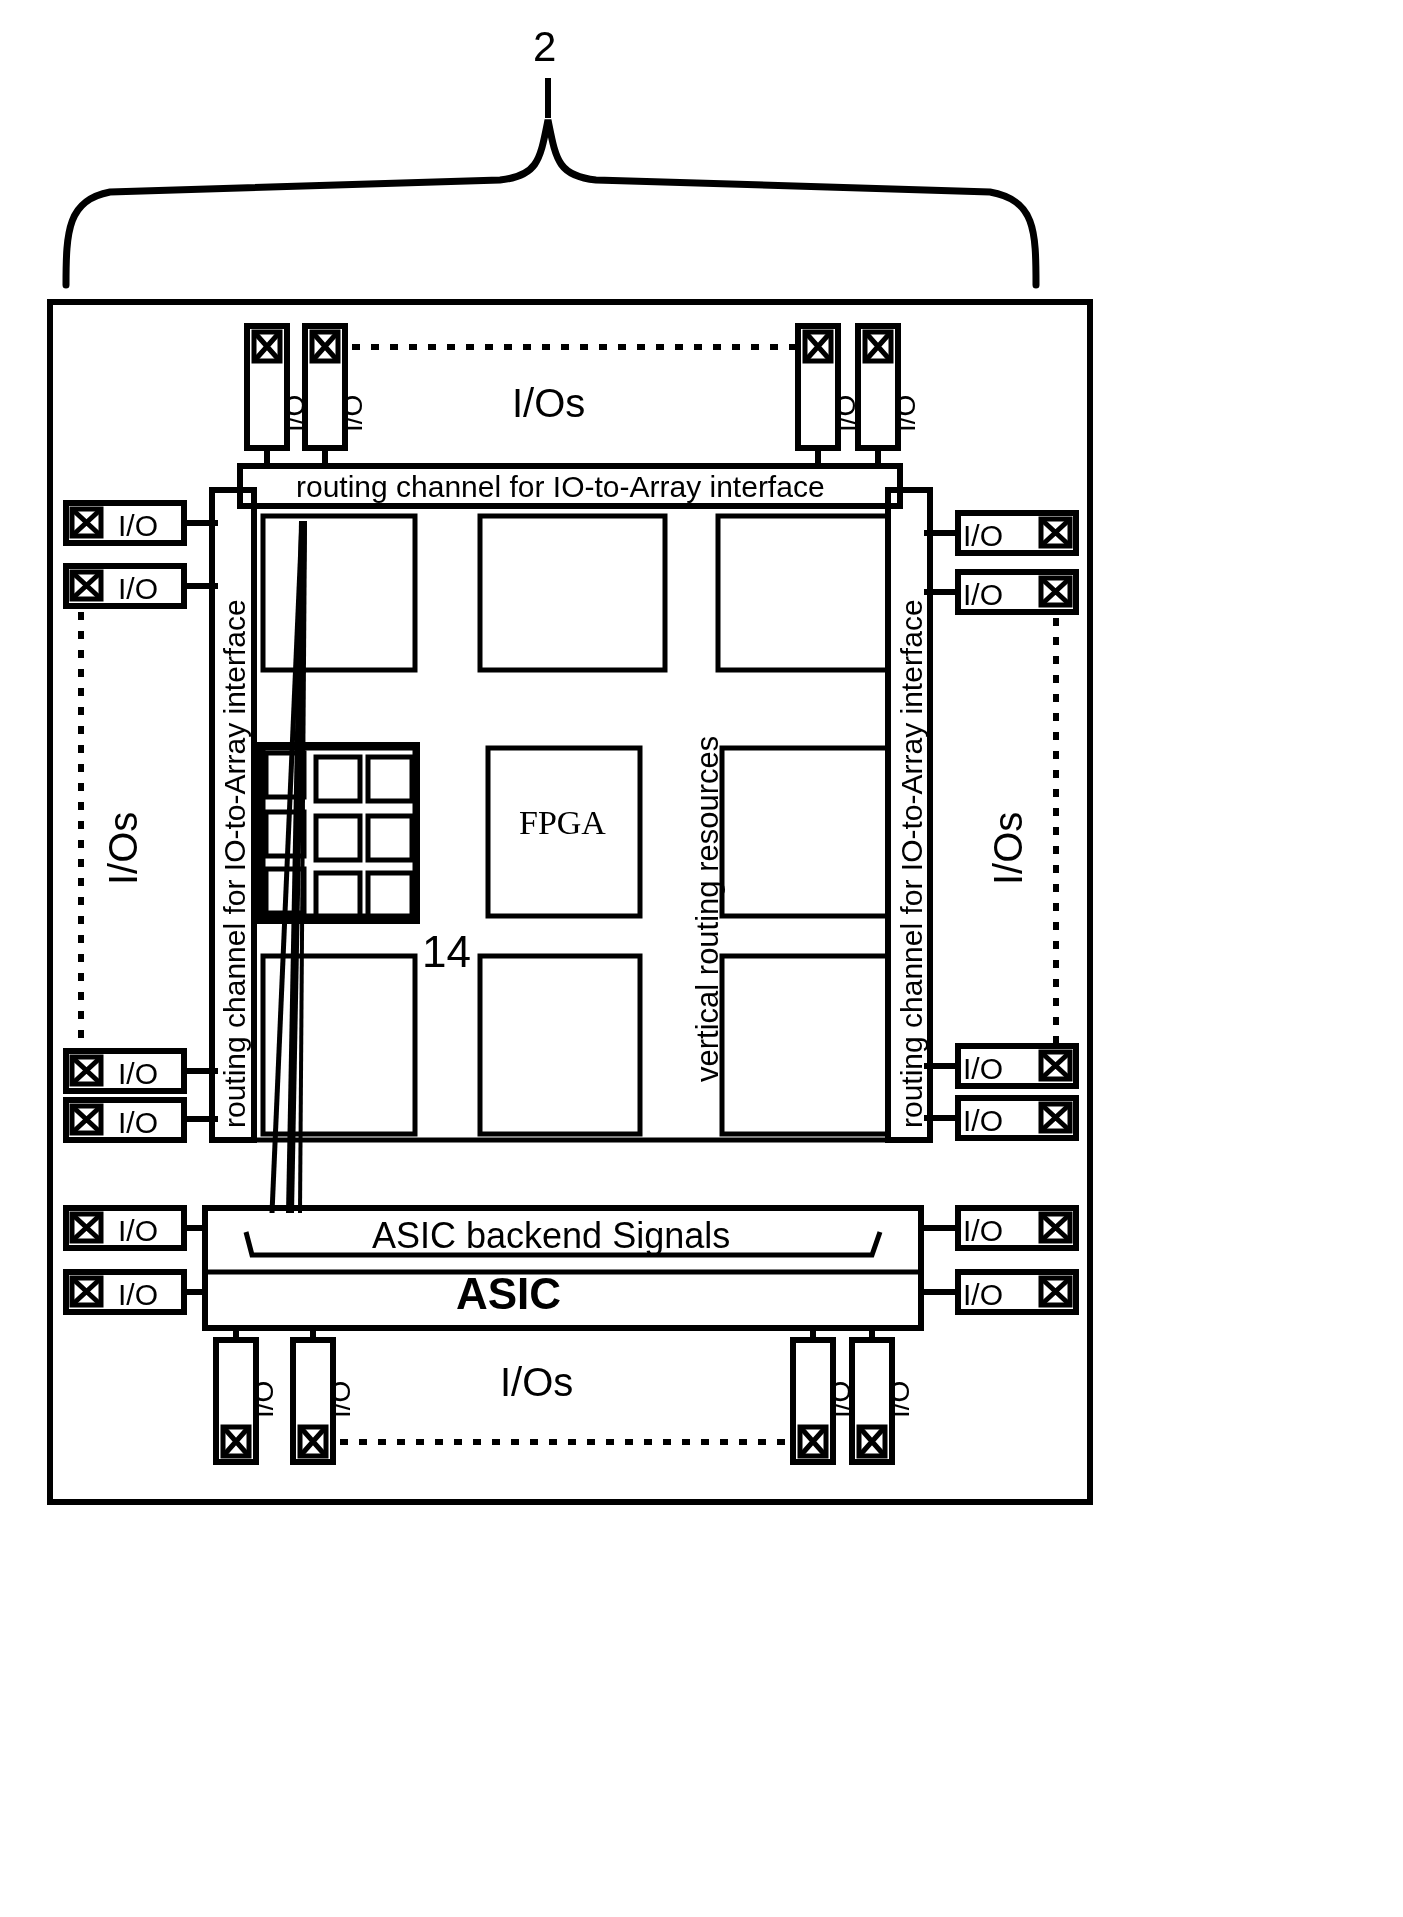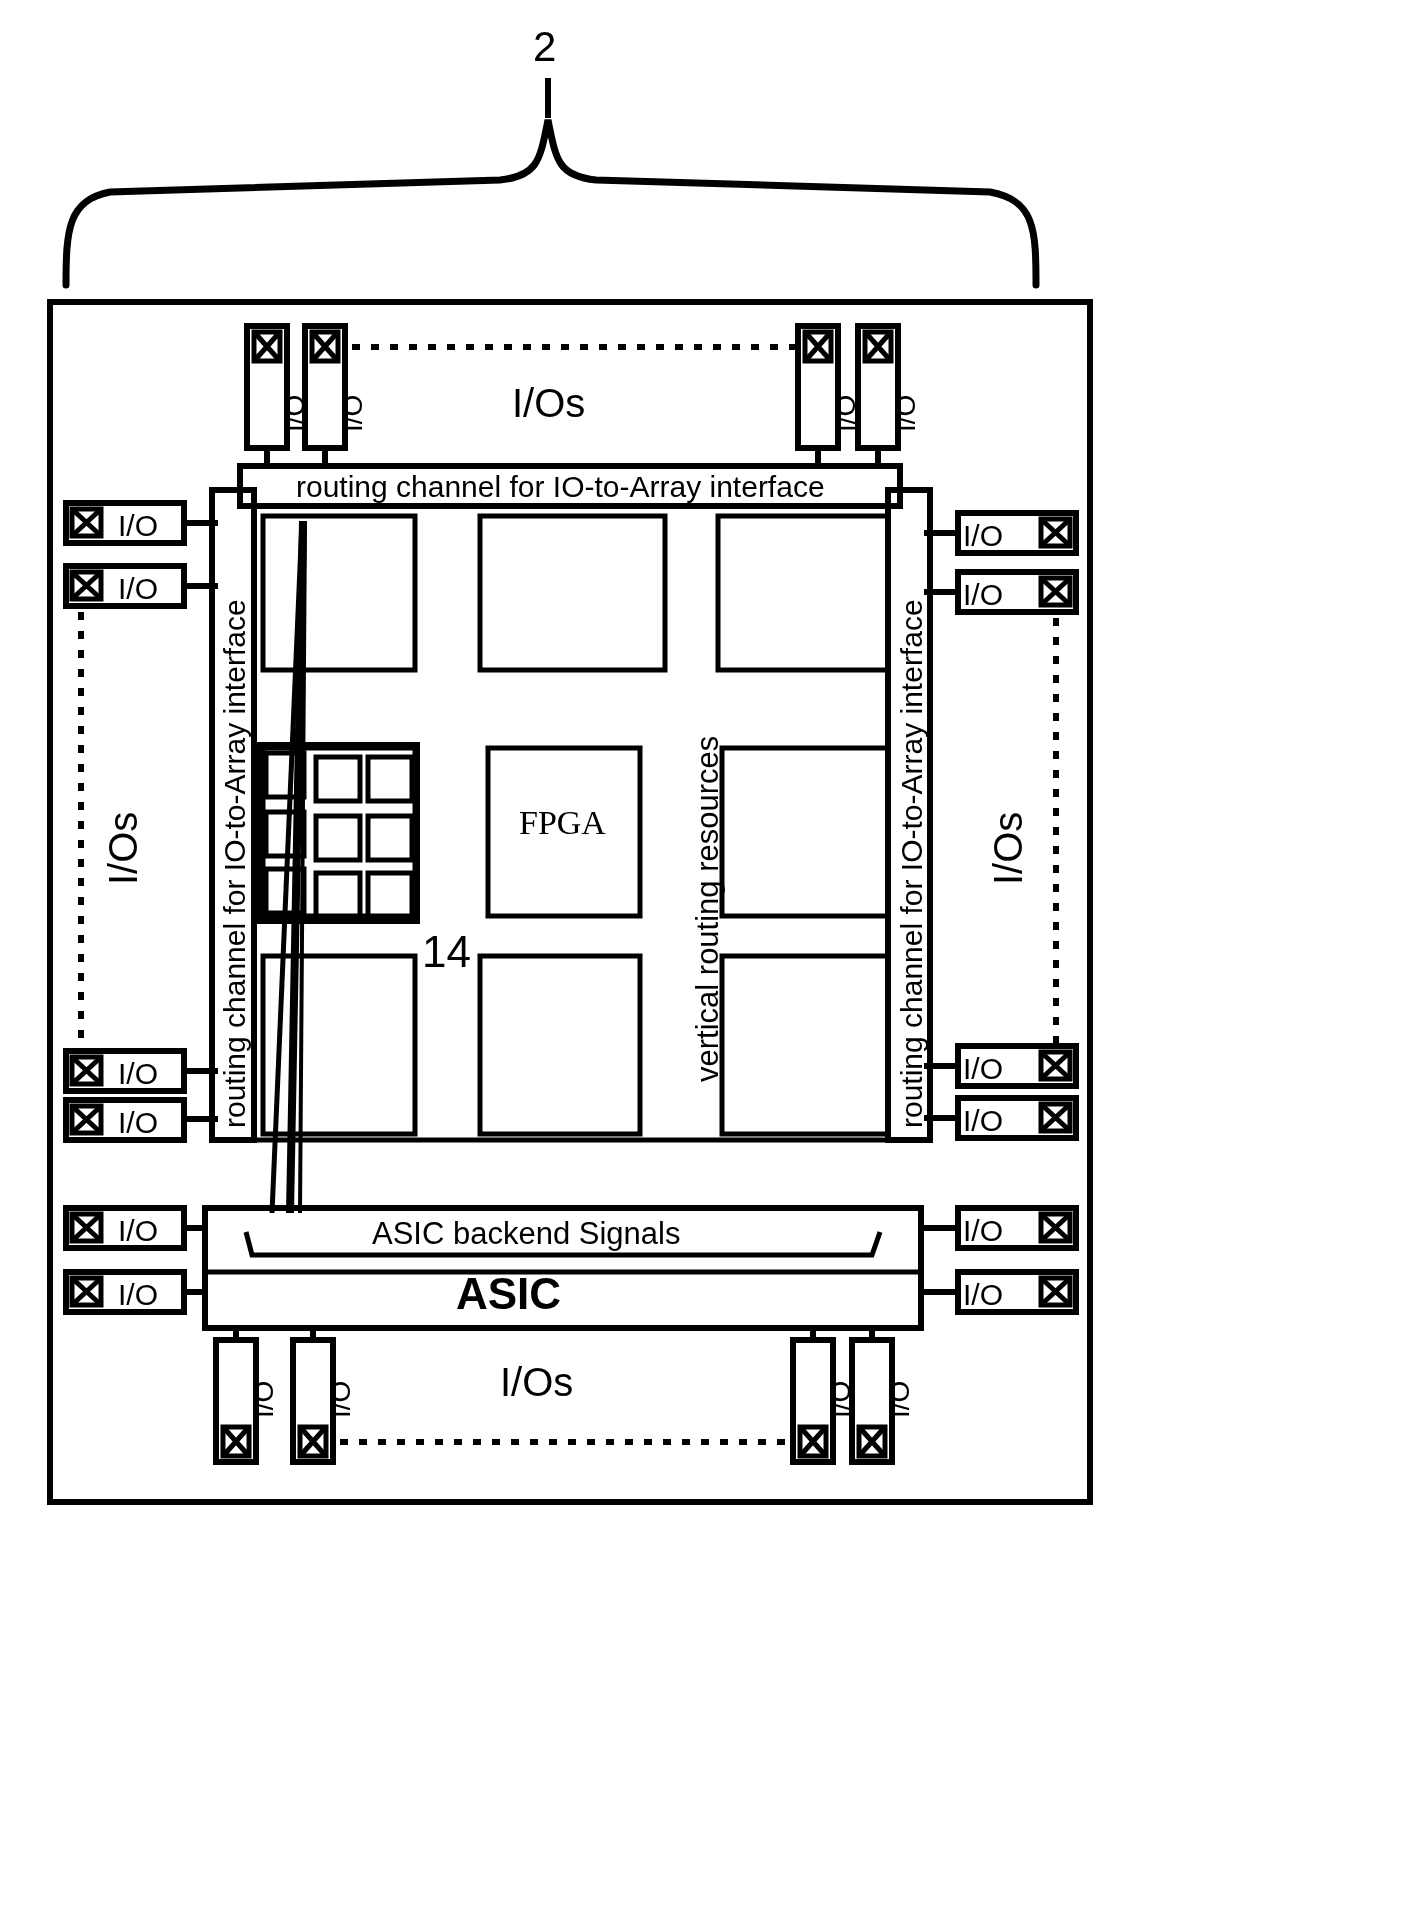--- a/index.html
+++ b/index.html
@@ -243,21 +243,21 @@
 
 <div class="lbl vtext" style="left:897px;top:1128px;font-size:30px;transform:rotate(-90deg);">routing channel for IO-to-Array interface</div>
 
 
 <div class="lbl vtext" style="left:692px;top:1082px;font-size:31px;transform:rotate(-90deg);">vertical routing resources</div>
 
 <div class="lbl" style="left:519px;top:806px;font-size:34px;font-family:'Liberation Serif',serif;">FPGA</div>
 
 <div class="lbl" style="left:422px;top:930px;font-size:44px;">14</div>
 
-<div class="lbl" style="left:372px;top:1218px;font-size:31px;">ASIC backend Signals</div>
+<div class="lbl" style="left:372px;top:1218px;font-size:36px;">ASIC backend Signals</div>
 
 <div class="lbl" style="left:456px;top:1272px;font-size:44px;font-weight:bold;">ASIC</div>
 
 <div class="lbl" style="left:118px;top:1216px;font-size:30px;">I/O</div>
 <div class="lbl" style="left:118px;top:1280px;font-size:30px;">I/O</div>
 <div class="lbl" style="left:963px;top:1216px;font-size:30px;">I/O</div>
 <div class="lbl" style="left:963px;top:1280px;font-size:30px;">I/O</div>
 
 <div class="lbl" style="left:500px;top:1362px;font-size:40px;">I/Os</div>
 

